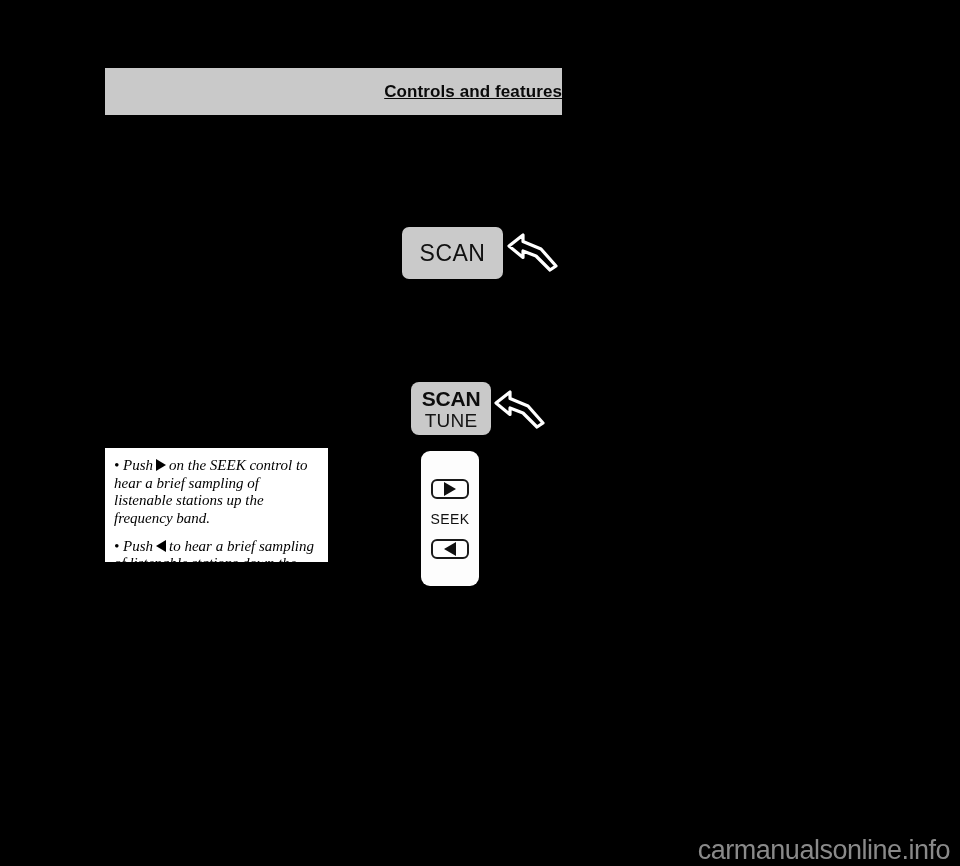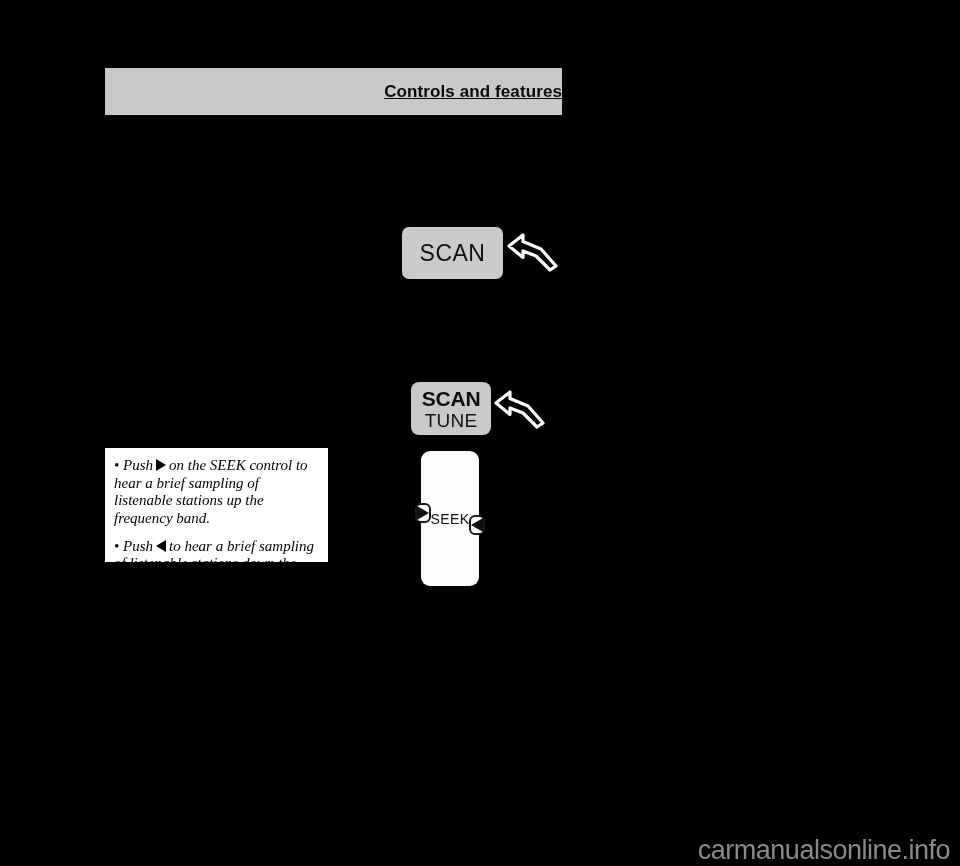--- a/index.html
+++ b/index.html
@@ -98,20 +98,21 @@
   
   .seek-panel {
     position: absolute;
     left: 421px;
     top: 451px;
     width: 58px;
     height: 135px;
     background: #fdfdfd;
     border-radius: 9px;
     display: flex;
+    flex-direction: column;
     align-items: center;
     justify-content: center;
   }
   .seek-key {
     width: 38px;
     height: 20px;
     border: 2px solid #1a1a1a;
     border-radius: 6px;
     background: #ffffff;
     display: flex;

